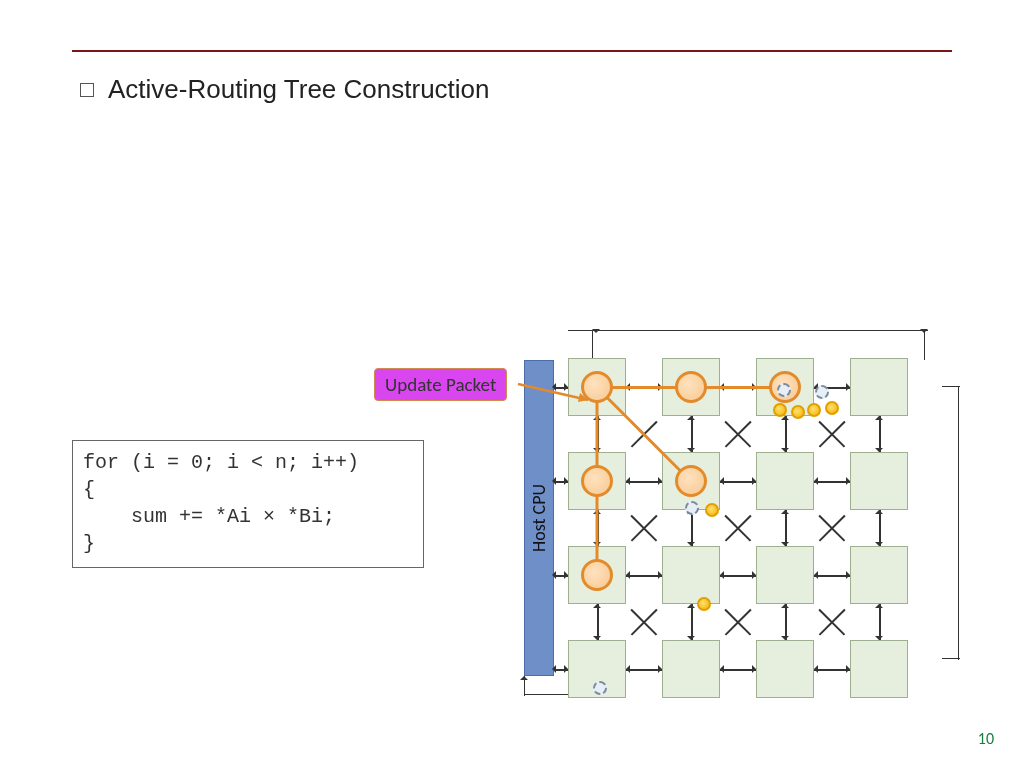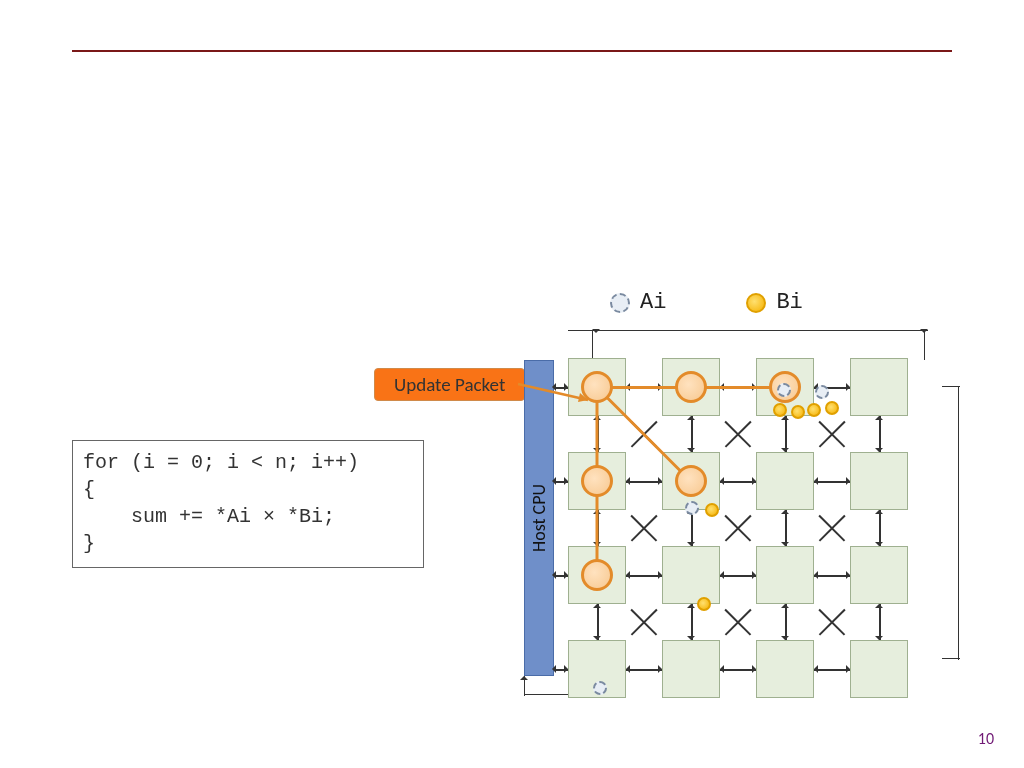--- a/index.html
+++ b/index.html
@@ -155,39 +155,39 @@
     width: 14px; height: 14px;
     border-radius: 50%;
     box-sizing: border-box;
   }
   .small-dot.ai { border: 2px dashed #7a8aa0; background: #e8eef5; }
   .small-dot.bi { border: 2px solid #e0a000; background: radial-gradient(circle at 40% 40%, #ffe070,#f5b100); }
   .callout {
     position: absolute;
     left: -126px;
     top: 78px;
-    background: #f97316;
+    background: #d946ef;
     border: 1.5px solid #d08a4a;
     border-radius: 4px;
-    padding: 4px 19px;
+    padding: 4px 10px;
     font-family: "Calibri","Trebuchet MS",sans-serif;
     font-size: 19px;
     color: #333;
   }
   .wrap-line {
     position: absolute;
     border: 1.5px solid #333;
     box-sizing: border-box;
   }
   .page-num {
     position: absolute;
     right: 30px;
     bottom: 20px;
     font-size: 16px;
-    color: #701a75;
+    color: #15803d;
     font-family: "Calibri", sans-serif;
   }
   .diag-cross {
     position: absolute;
     width: 28px;
     height: 28px;
     pointer-events: none;
   }
   .diag-cross::before,
   .diag-cross::after {
@@ -202,38 +202,32 @@
   }
   .diag-cross::before { transform: translate(-50%,-50%) rotate(45deg); }
   .diag-cross::after  { transform: translate(-50%,-50%) rotate(-45deg); }
 </style>
 </head>
 <body>
 
 <div class="slide">
   <hr class="rule">
 
+  <div class="bullet-row">
+    <span class="bullet-box"></span>
+    <span>Active-Routing Tree Construction</span>
+  </div>
 
   <div class="code-box">for (i = 0; i &lt; n; i++)
 {
     sum += *Ai × *Bi;
 }</div>
 
   <div class="diagram">
 
-    <div class="legend">
-      <div class="item">
-        <span class="dot dot-ai"></span>
-        <span>Ai</span>
-      </div>
-      <div class="item">
-        <span class="dot dot-bi"></span>
-        <span>Bi</span>
-      </div>
-    </div>
 
     <div class="callout">Update Packet</div>
 
     <div class="host-cpu">
       <span class="label">Host CPU</span>
     </div>
 
     <div class="wrap-line" style="left:68px; top:40px; width:360px; height:1.5px; border:none; border-top:1.5px solid #333;"></div>
     <div class="arrowhead ah-d" style="left:92px; top:39px;"></div>
     <div class="arrowhead ah-d" style="left:420px; top:39px;"></div>

